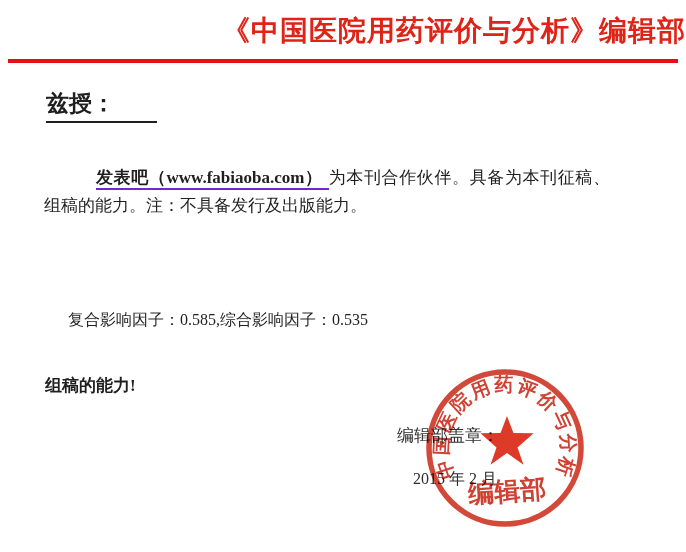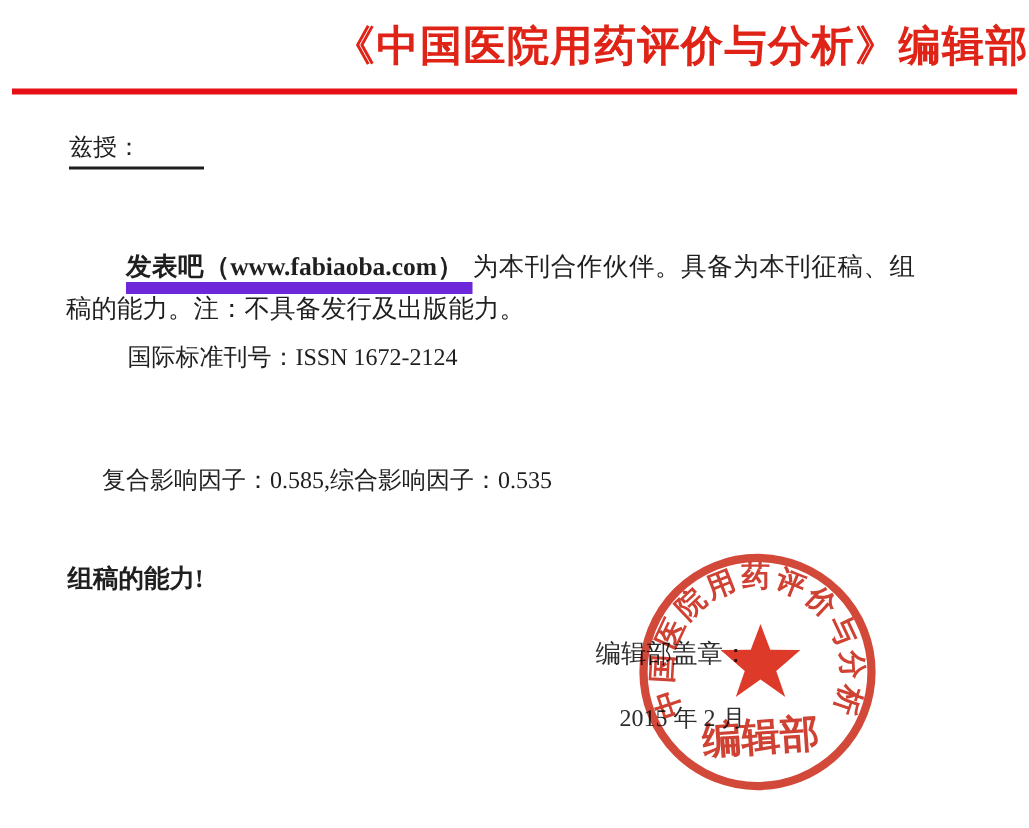--- a/index.html
+++ b/index.html
@@ -25,43 +25,44 @@
   }
   .rule {
     position: absolute;
     top: 59px; left: 8px;
     width: 670px; height: 4px;
     background: #e60f15;
   }
   .salutation {
     position: absolute;
     top: 88px; left: 46px;
-    font-size: 16px;
-    font-weight: normal;
+    font-size: 23px;
+    font-weight: bold;
   }
   .salutation .ul {
     border-bottom: 2px solid #1f1f1f;
     padding-right: 42px;
     padding-bottom: 2px;
     display: inline-block;
   }
   .paragraph {
     position: absolute;
     top: 147px; left: 44px;
     width: 566px;
     font-size: 17px;
     line-height: 28px;
     text-indent: 40px;
     text-align: justify;
   }
   .partner {
     font-weight: bold;
-    border-bottom: 8px solid #6d28d9;
+    border-bottom: 2px solid #6d28d9;
     padding-right: 6px;
     padding-bottom: 1px;
+    margin-left: 12px;
   }
   .info-line {
     position: absolute;
     font-size: 16px;
     white-space: nowrap;
   }
   .info-1 { top: 228px; left: 85px; }
   .info-2 { top: 265px; left: 85px; }
   .info-3 { top: 310px; left: 68px; }
   .authorize {
@@ -102,21 +103,20 @@
   <div class="title">《中国医院用药评价与分析》编辑部</div>
 
   <div class="rule"></div>
 
   <div class="salutation">
     <span class="ul">兹授：</span>
   </div>
 
   <p class="paragraph"><span class="partner">发表吧（www.fabiaoba.com）</span><span>为本刊合作伙伴。具备为本刊征稿、组稿的能力。注：不具备发行及出版能力。</span></p>
 
-  <div class="info-line info-1">国际标准刊号：ISSN 1672-2124</div>
 
 
   <div class="info-line info-3">复合影响因子：0.585,综合影响因子：0.535</div>
 
   <div class="authorize">组稿的能力!</div>
 
   <div class="stamp-label">编辑部盖章：</div>
 
   <div class="date-line">2015 年 2 月</div>
 

